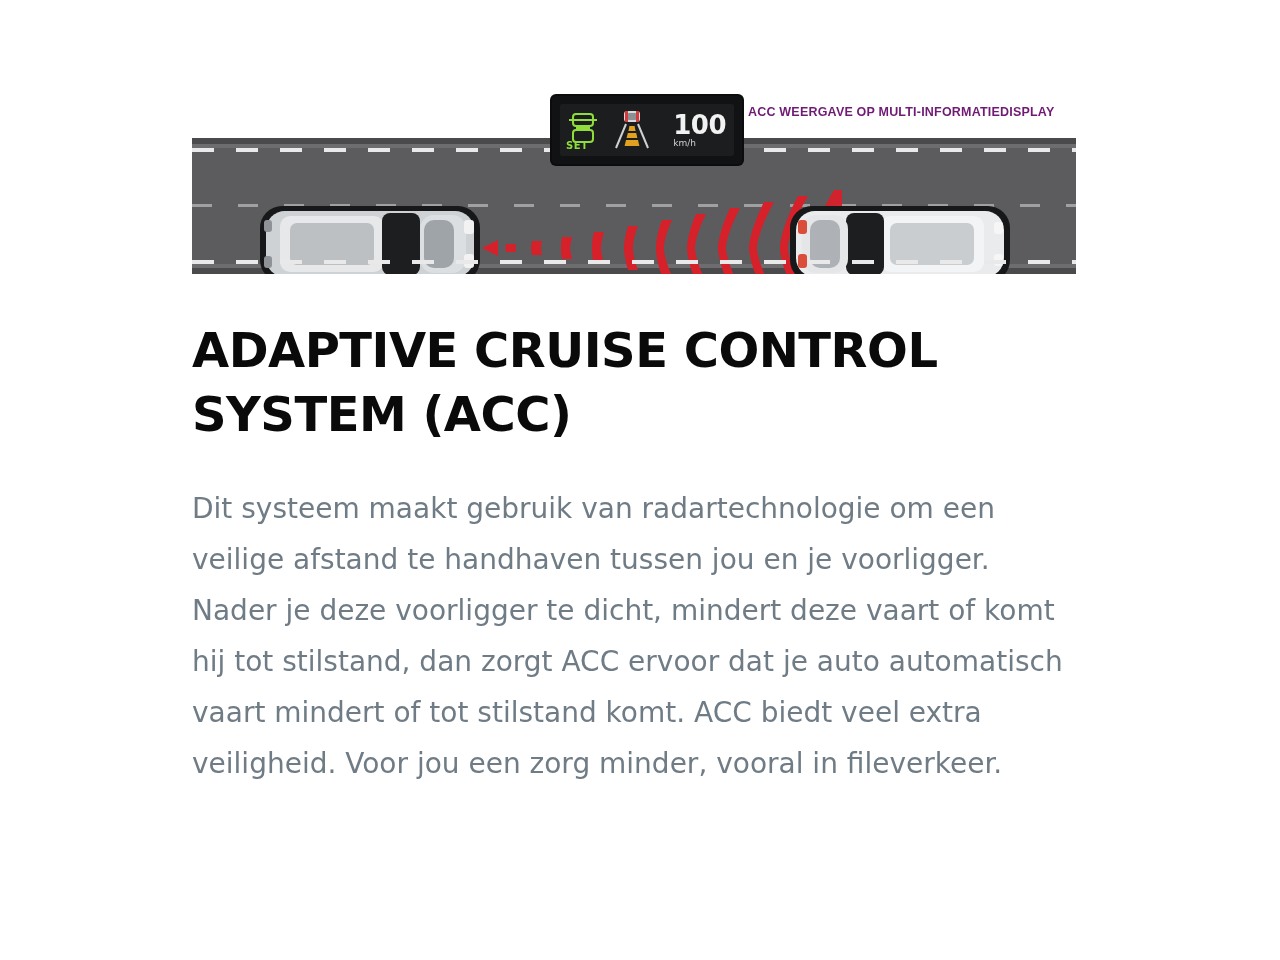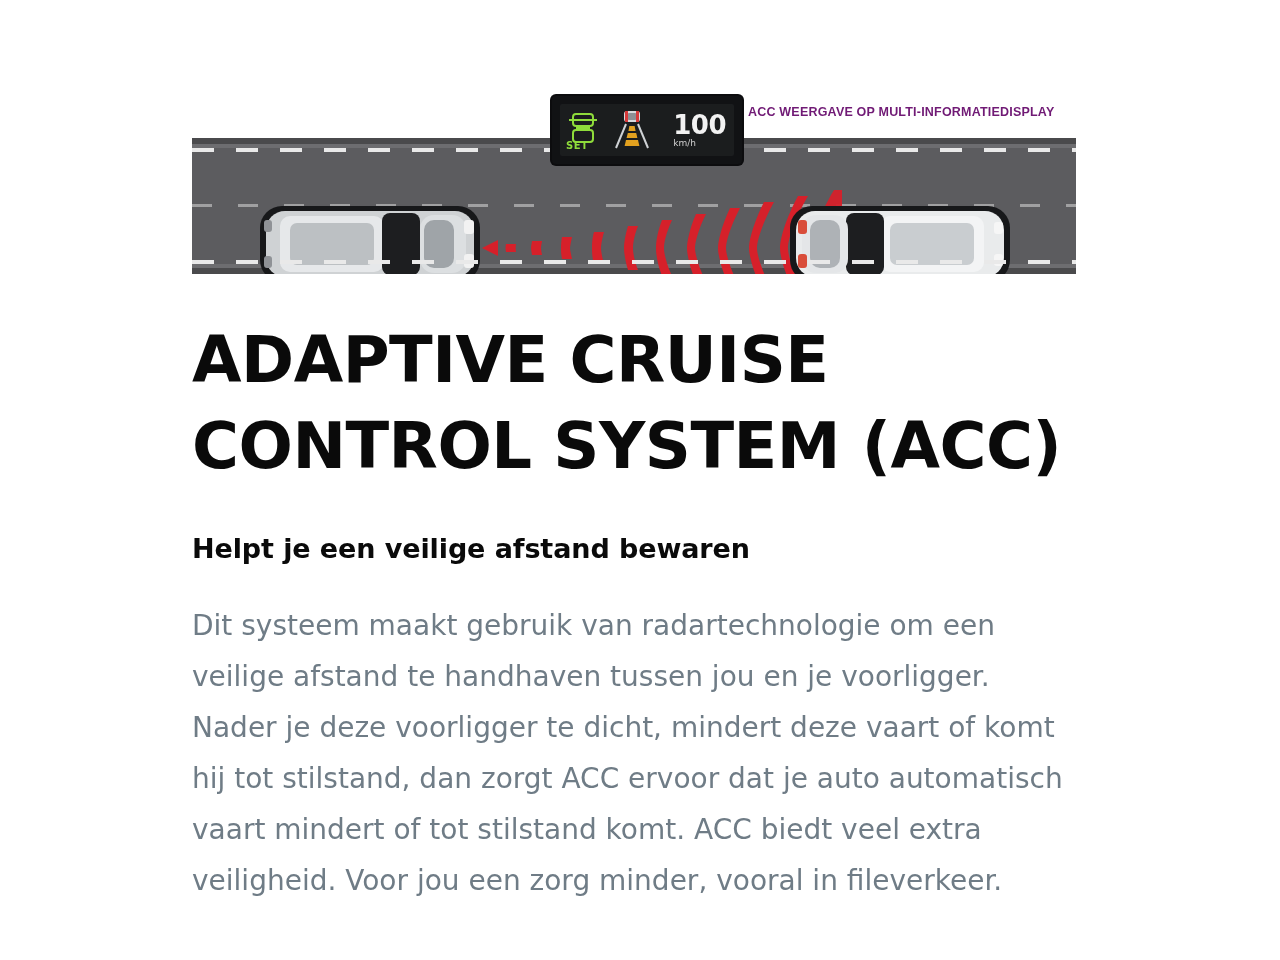--- a/index.html
+++ b/index.html
@@ -175,21 +175,21 @@
 
   
   .content {
     position: absolute;
     left: 192px;
     top: 318px;
     width: 880px;
   }
   .title {
     font-family: "DejaVu Sans", sans-serif;
-    font-size: 64px;
+    font-size: 48px;
     font-weight: bold;
     line-height: 1.34;
     letter-spacing: -0.5px;
     color: #0a0a0a;
     margin: 0;
     max-width: 870px;
   }
   .subtitle {
     font-family: "DejaVu Sans", sans-serif;
     font-size: 27px;
@@ -314,17 +314,16 @@
           <span class="unit">km/h</span>
         </div>
       </div>
     </div>
 
     <div class="caption">ACC WEERGAVE OP MULTI-INFORMATIEDISPLAY</div>
   </div>
 
   <div class="content">
     <h1 class="title">ADAPTIVE CRUISE CONTROL SYSTEM (ACC)</h1>
-    <h2 class="subtitle">Helpt je een veilige afstand bewaren</h2>
     <p class="body-text">Dit systeem maakt gebruik van radartechnologie om een veilige afstand te handhaven tussen jou en je voorligger. Nader je deze voorligger te dicht, mindert deze vaart of komt hij tot stilstand, dan zorgt ACC ervoor dat je auto automatisch vaart mindert of tot stilstand komt. ACC biedt veel extra veiligheid. Voor jou een zorg minder, vooral in fileverkeer.</p>
   </div>
 
 </div>
 
 </body></html>

